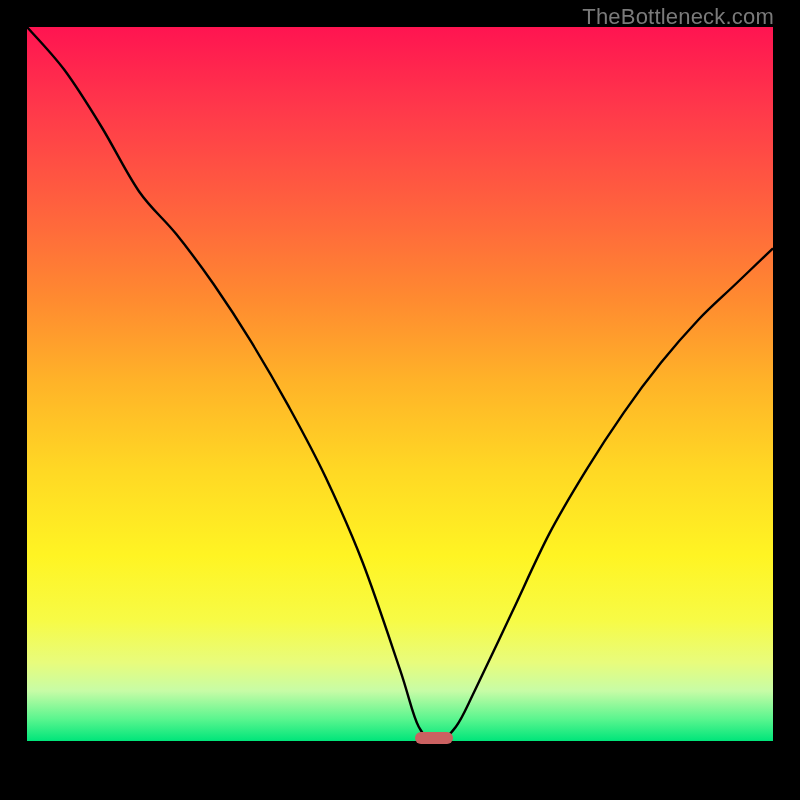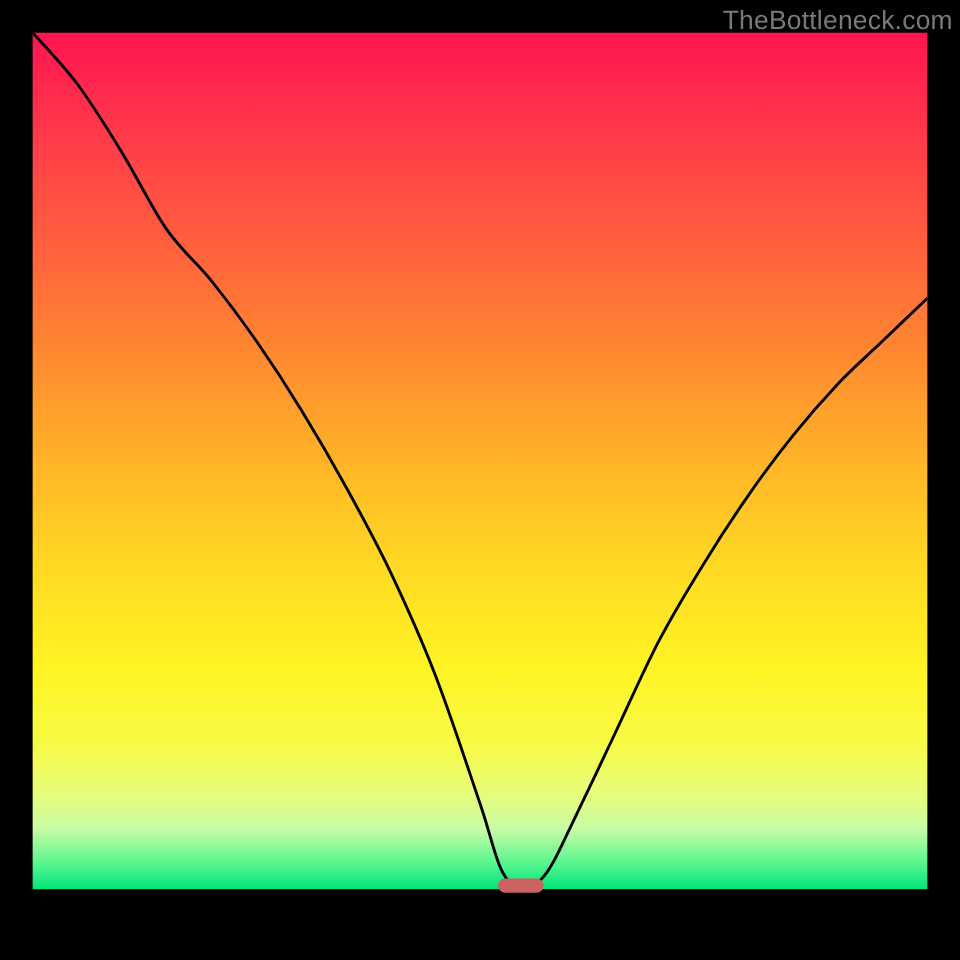--- a/index.html
+++ b/index.html
@@ -49,21 +49,21 @@
   .marker {
     position: absolute;
     width: 38px;
     height: 12px;
     border-radius: 6px;
     background: #cb6161;
   }
   .watermark {
     position: absolute;
     top: 4px;
-    right: 6px;
+    right: 26px;
     color: #7a7a7a;
     font-size: 22px;
     letter-spacing: 0.2px;
     font-weight: 400;
   }
 </style>
 </head>
 <body>
 
 <div class="frame">

